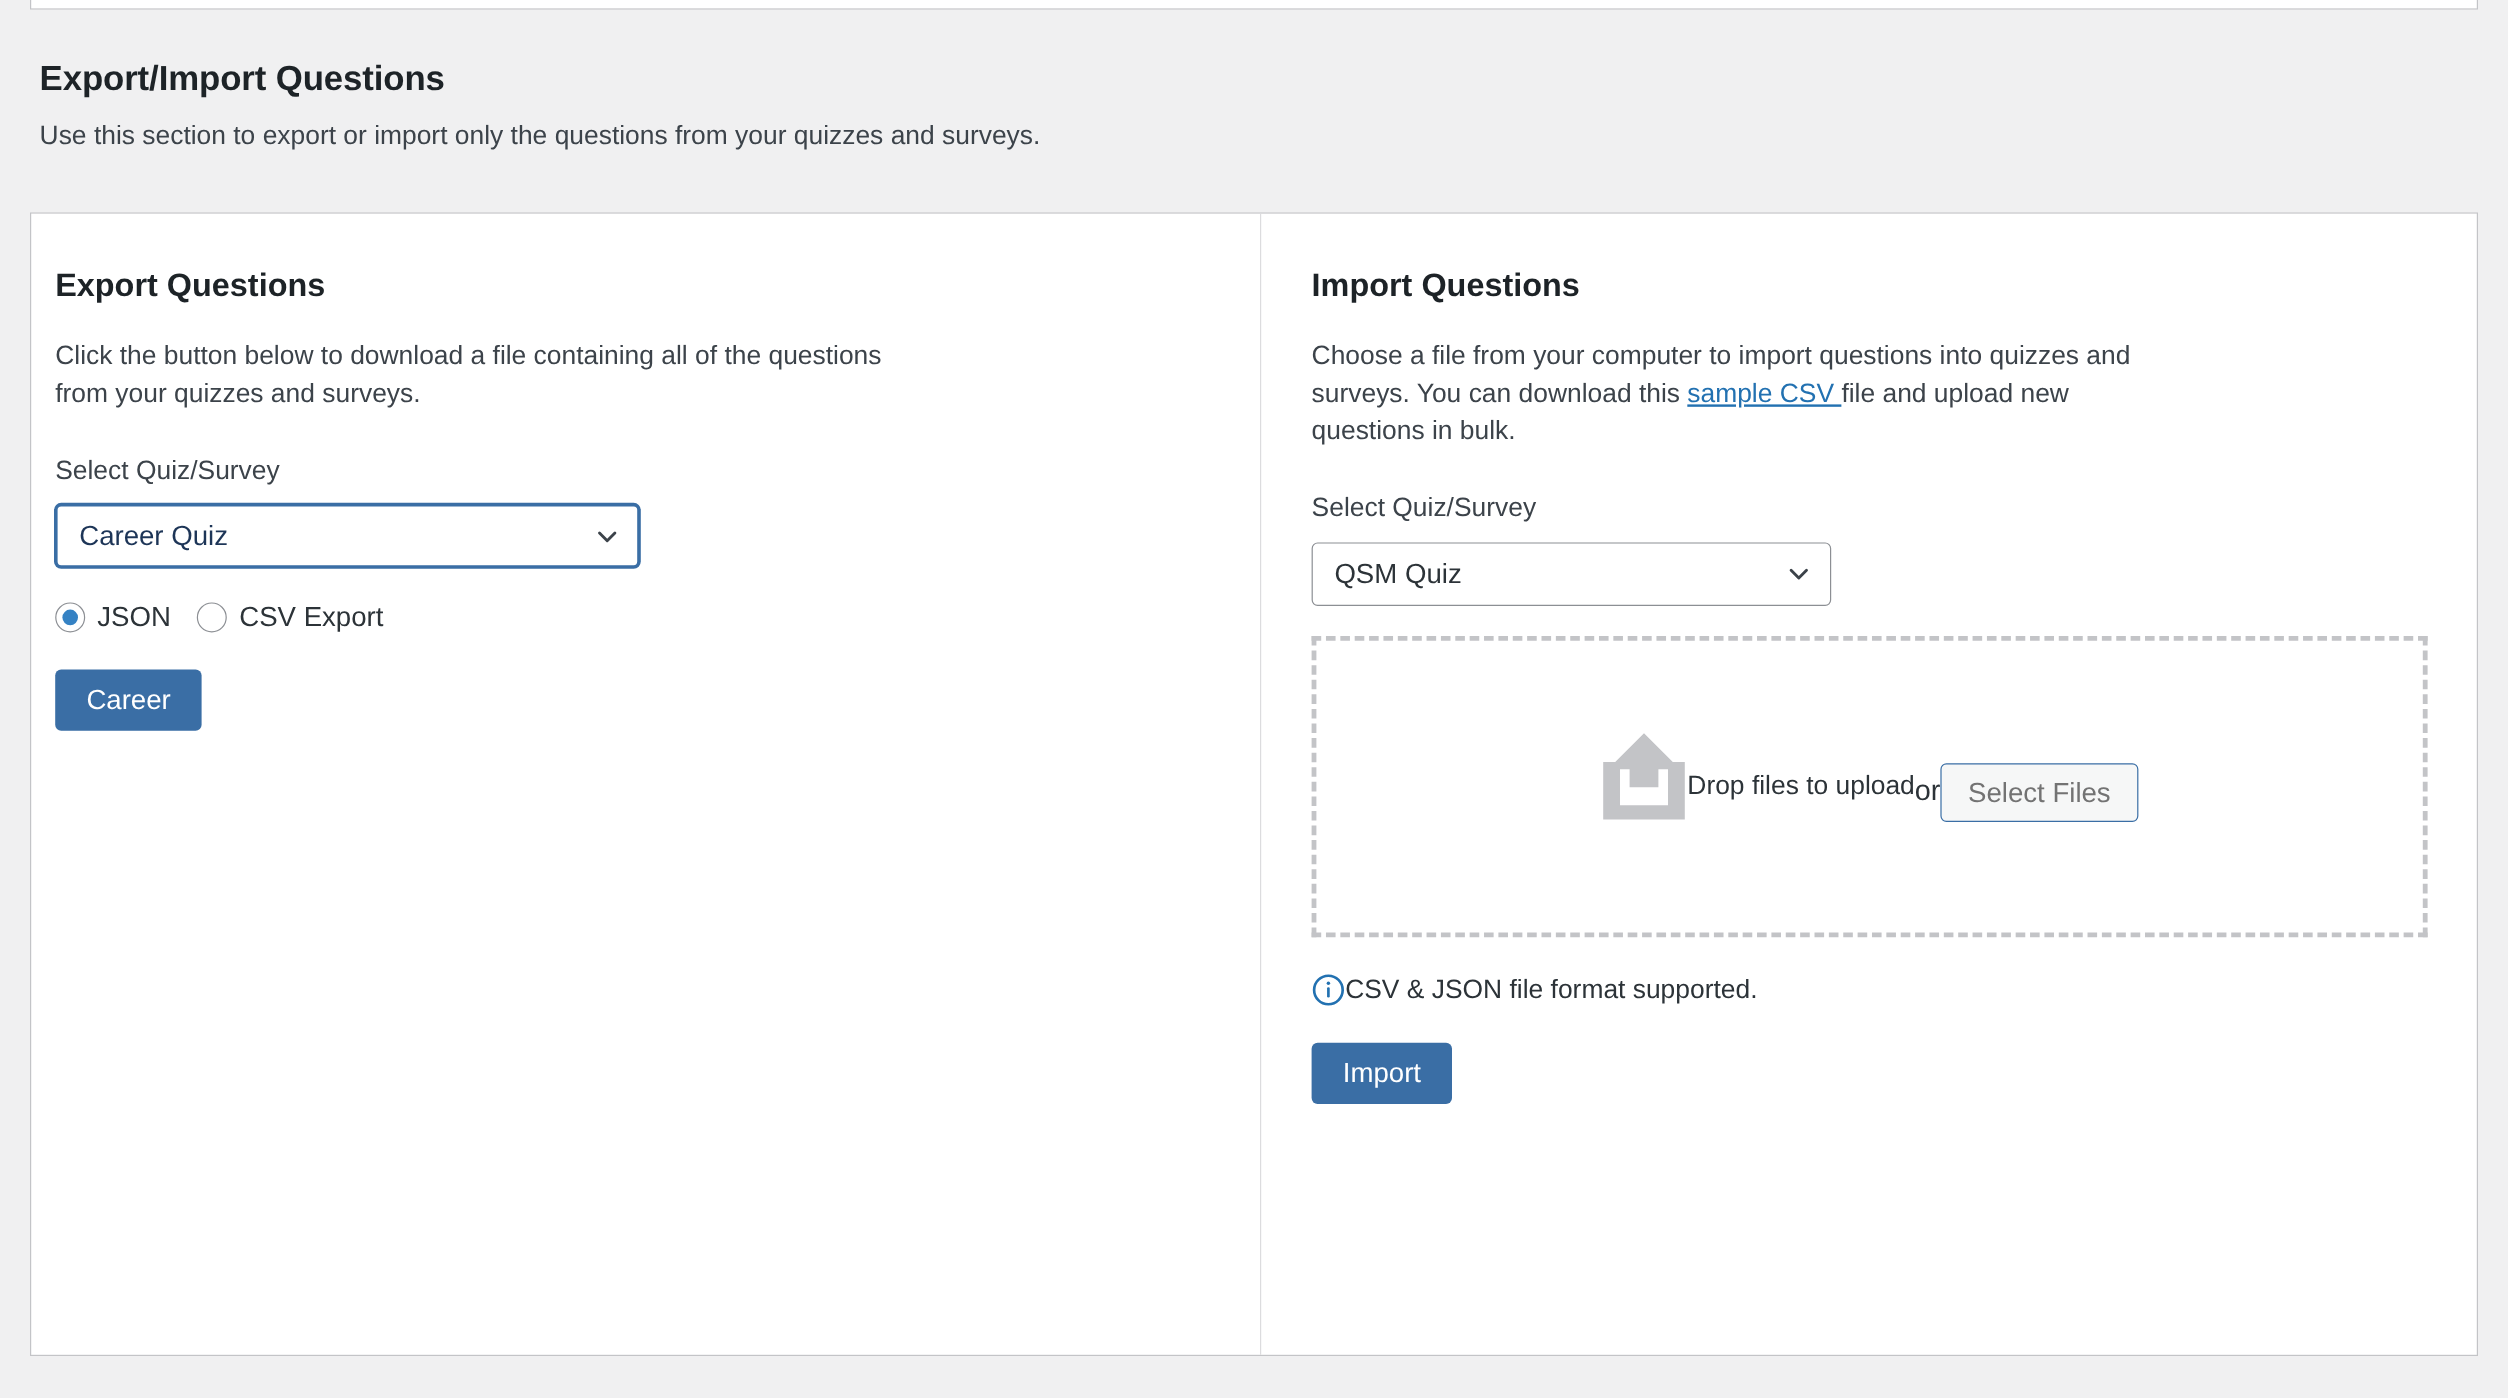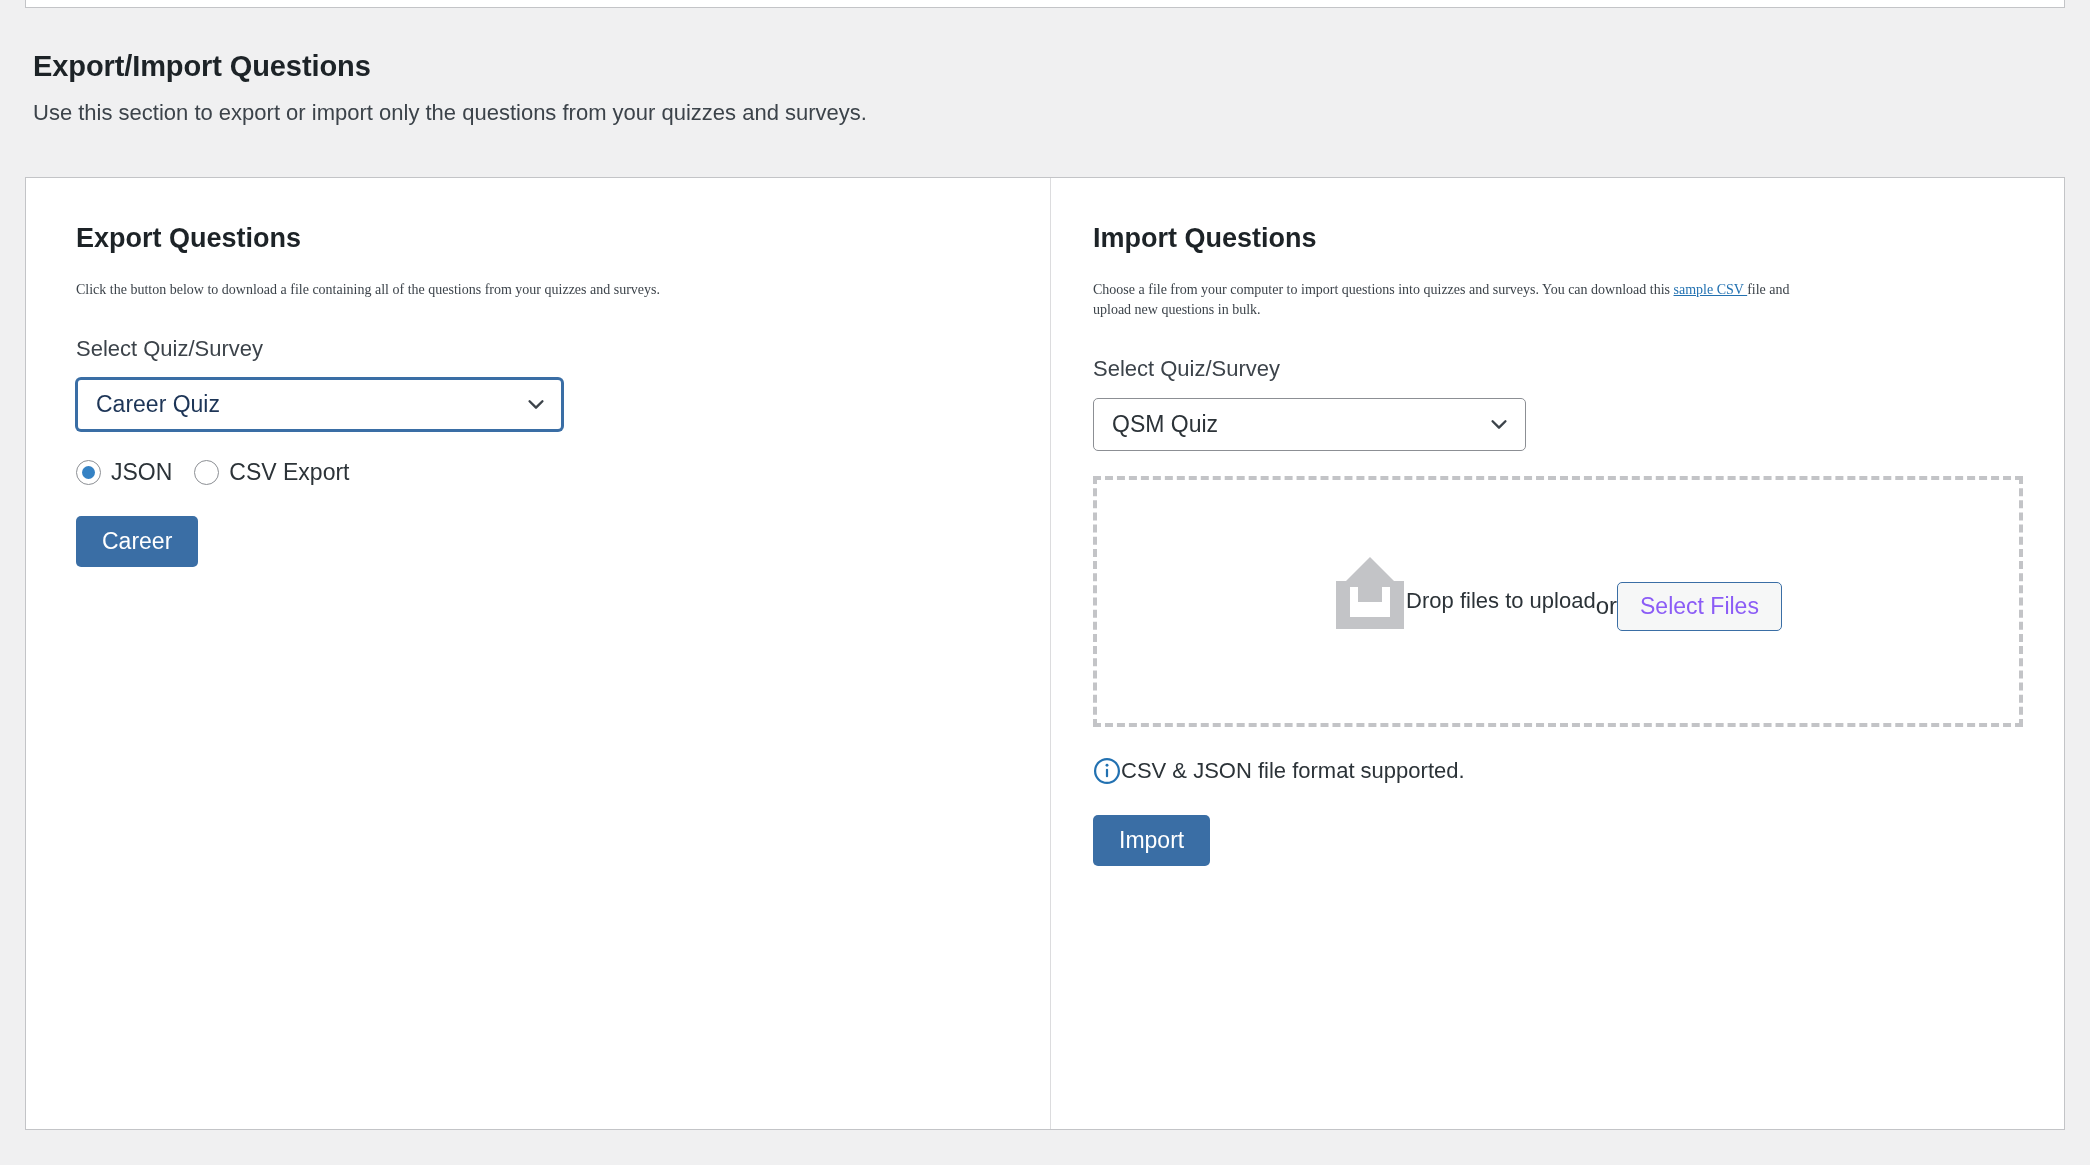--- a/index.html
+++ b/index.html
@@ -59,41 +59,40 @@
     display: flex;
   }
 
   .col {
     position: relative;
     padding: 44px 48px 0 40px;
   }
   .col-left {
     width: 1238px;
     border-right: 1px solid #dcdcde;
-    padding-left: 50px;
+    padding-left: 20px;
   }
   .col-right {
     width: 1013px;
     padding-left: 42px;
   }
 
   .panel-title {
     margin: 0;
     font-size: 27px;
     font-weight: 700;
     color: #1d2327;
     line-height: 1.2;
   }
   .panel-desc {
     margin: 26px 0 0 0;
-    font-size: 14px;
+    font-size: 22px;
     line-height: 1.42;
     color: #3c434a;
     max-width: 720px;
-    font-family: Liberation Serif, serif;
   }
   .col-right .panel-desc { max-width: 720px; }
 
   .link {
     color: #2271b1;
     text-decoration: underline;
   }
 
   .field-label {
     margin: 35px 0 0 0;
@@ -209,21 +208,21 @@
   }
   .dz-or {
     font-size: 24px;
     color: #2c3338;
     margin-top: 8px;
     line-height: 1.3;
   }
   .btn-select-files {
     margin-top: 10px;
     background: #f6f7f7;
-    color: #8b5cf6;
+    color: #737373;
     border: 1px solid #3a6ea5;
     border-radius: 5px;
     font-family: "Liberation Sans", sans-serif;
     font-size: 23px;
     padding: 12px 22px;
     cursor: pointer;
     line-height: 1;
   }
 
   .info-row {

